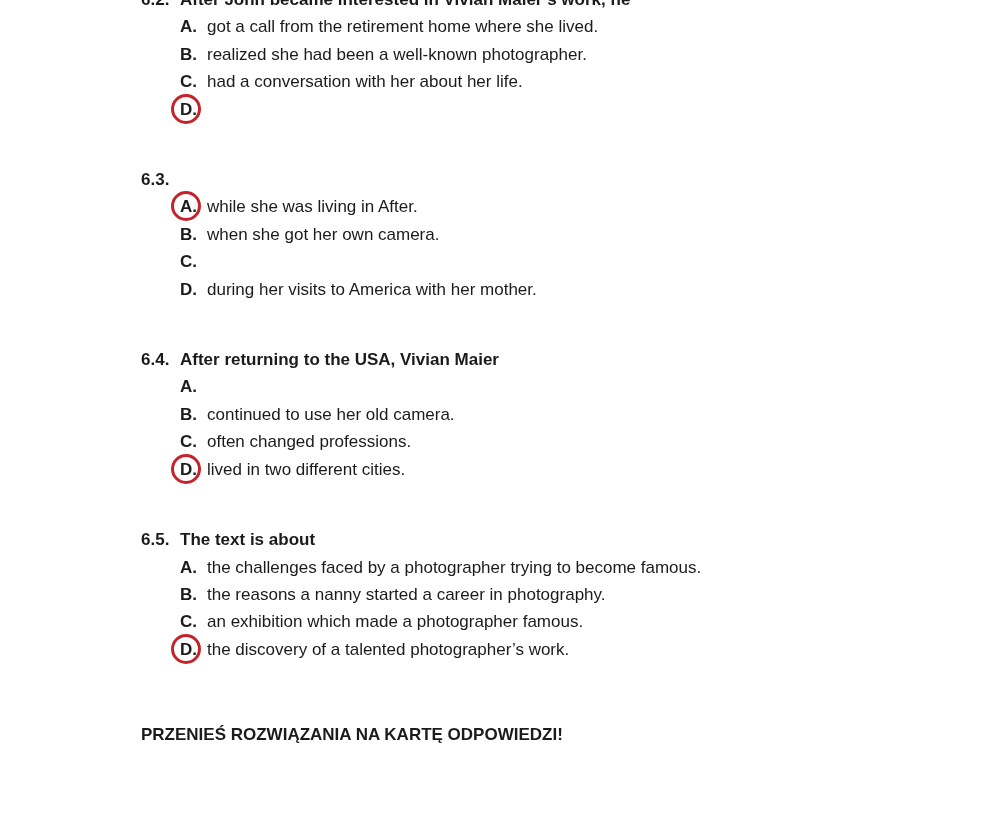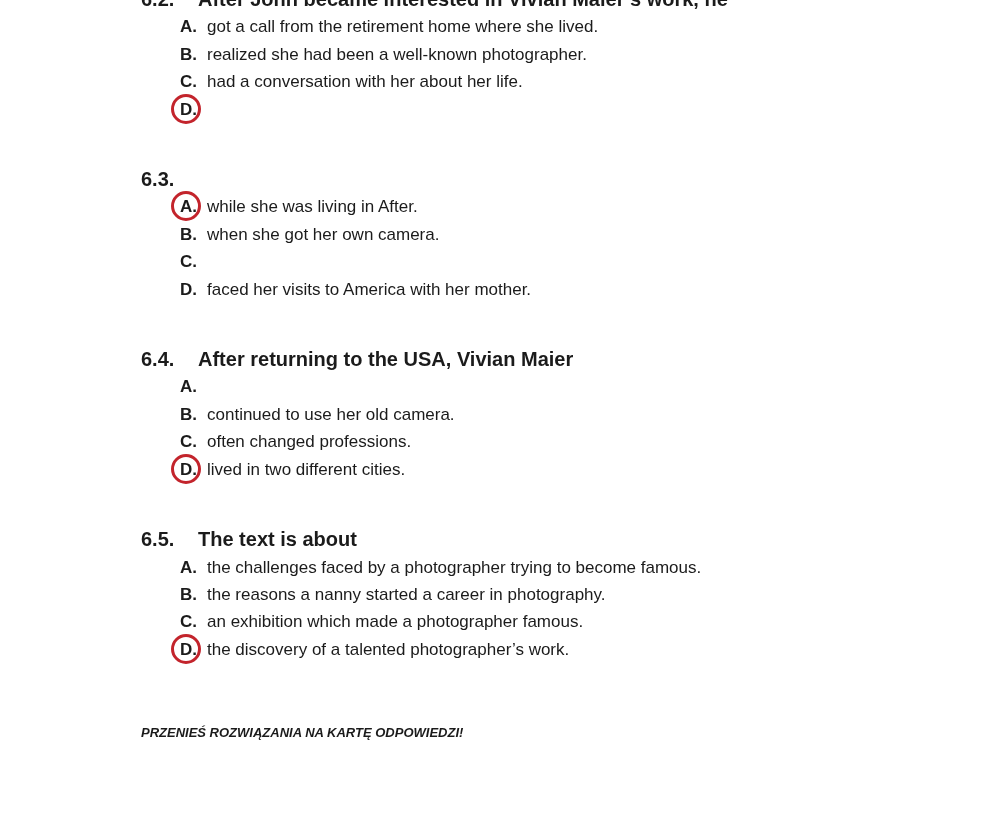--- a/index.html
+++ b/index.html
@@ -23,24 +23,23 @@
   }
   .question {
     margin-bottom: 43px;
   }
   .question.clipped-top {
     margin-top: -14px;
   }
   .q-header {
     display: flex;
     font-weight: bold;
-    font-size: 20px;
+    font-size: 17px;
     line-height: 27.4px;
     white-space: nowrap;
-    gap: 18px;
   }
   .q-num {
     width: 39px;
     flex: 0 0 39px;
   }
   .opt {
     display: flex;
     font-size: 17px;
     line-height: 27.4px;
     white-space: nowrap;
@@ -59,22 +58,21 @@
     width: 30px;
     height: 30px;
     border: 3px solid #c3242c;
     border-radius: 50%;
     box-sizing: border-box;
     display: none;
   }
   .footer-note {
     margin-top: 62px;
     font-weight: bold;
-    font-style: italic;
-    font-size: 13px;
+    font-size: 17px;
     white-space: nowrap;
   }
 </style>
 </head>
 <body>
 
 <div class="doc">
 
   <div class="question clipped-top">
     <div class="q-header">
@@ -108,21 +106,21 @@
     </div>
     <div class="opt">
       <span class="opt-letter"><span>B.</span></span>
       <span class="opt-text">when she got her own camera.</span>
     </div>
     <div class="opt">
       <span class="opt-letter"><span>C.</span></span>
     </div>
     <div class="opt">
       <span class="opt-letter"><span>D.</span></span>
-      <span class="opt-text">faced her visits to America with her mother.</span>
+      <span class="opt-text">during her visits to America with her mother.</span>
     </div>
   </div>
 
   <div class="question">
     <div class="q-header">
       <span class="q-num">6.4.</span>
       <span class="q-prompt">After returning to the USA, Vivian Maier</span>
     </div>
     <div class="opt">
       <span class="opt-letter"><span>A.</span></span>

